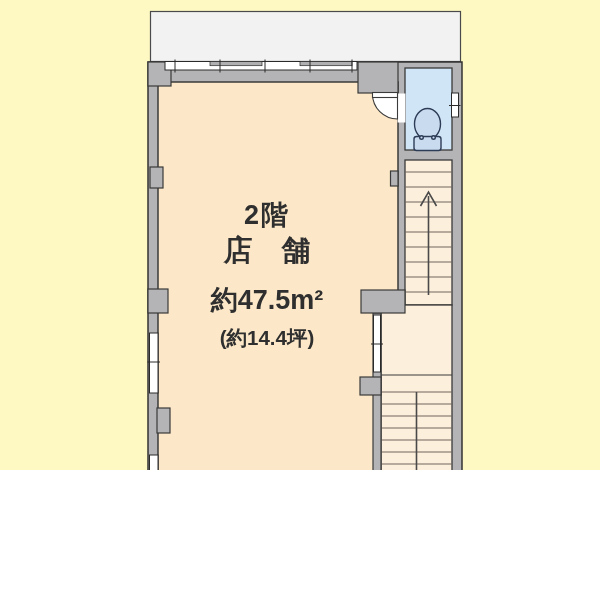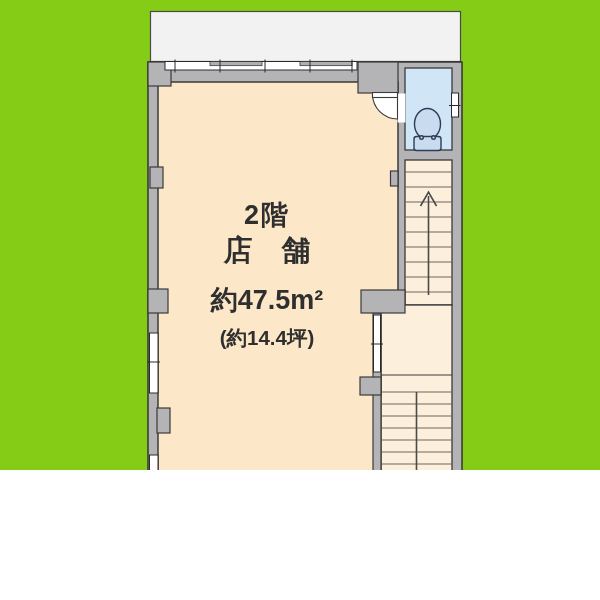--- a/index.html
+++ b/index.html
@@ -1,16 +1,16 @@
 <!DOCTYPE html>
 <html><head>
 <meta charset="utf-8">
 <style>
   html,body{margin:0;padding:0;background:#ffffff;}
-  .canvas{position:relative;width:600px;height:470px;background:#84cc16;overflow:hidden;
+  .canvas{position:relative;width:600px;height:470px;background:#fef9c3;overflow:hidden;
           font-family:"Liberation Sans","DejaVu Sans",sans-serif;}
   svg{position:absolute;left:0;top:0;}
   text{font-family:"Liberation Sans","DejaVu Sans",sans-serif;font-weight:bold;fill:#2F2F2F;}
   .t-floor{font-size:27px;letter-spacing:2px;}
   .t-type{font-size:29px;}
   .t-sqm{font-size:27px;}
   .t-tsubo{font-size:20.5px;}
 </style>
 </head>
 <body>

